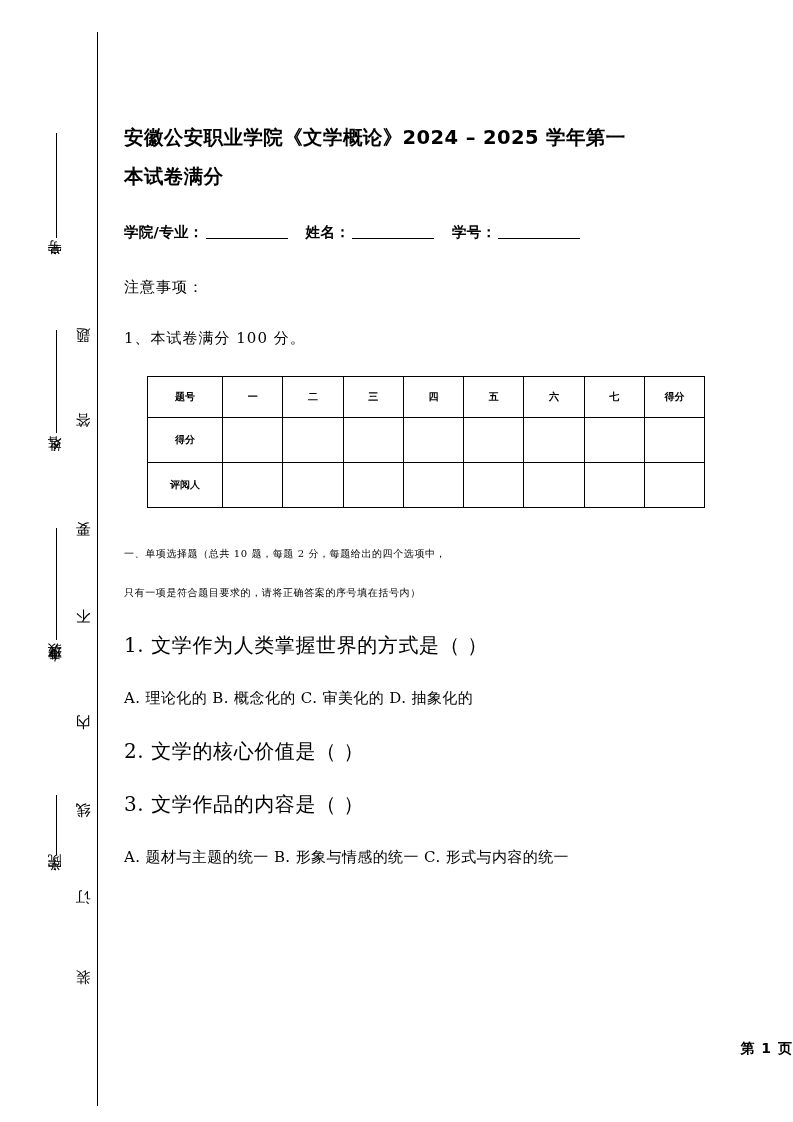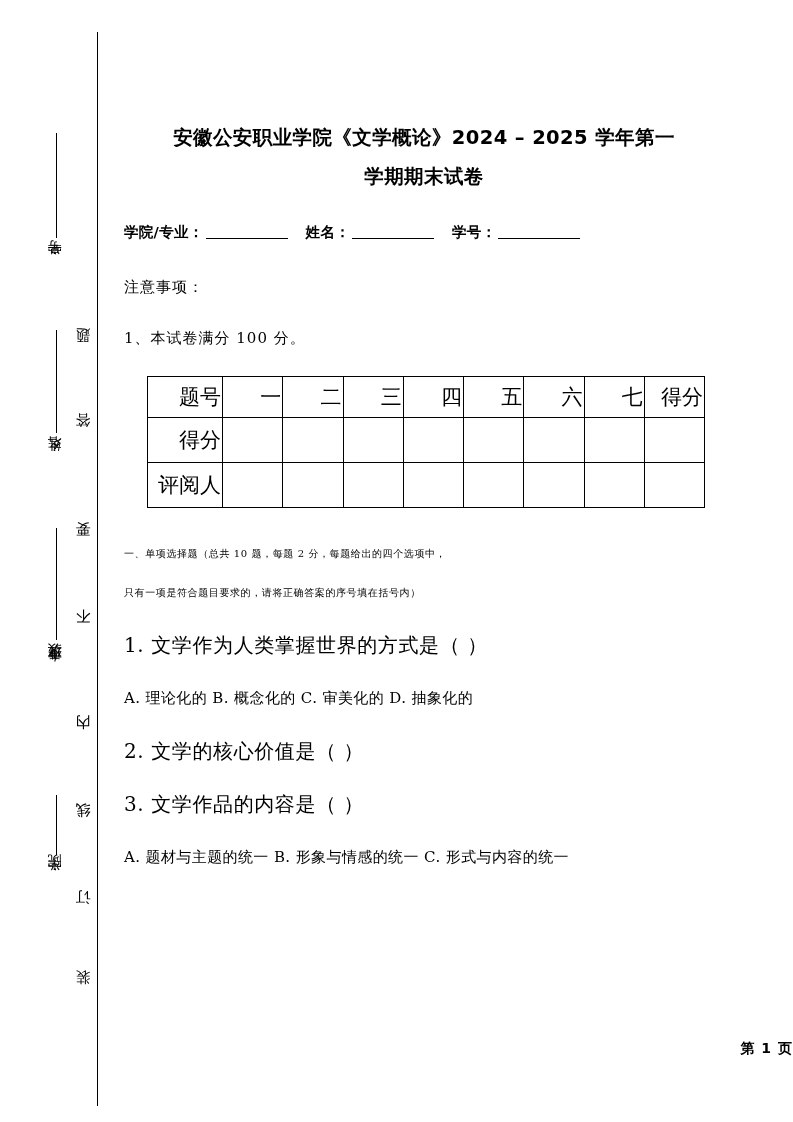--- a/index.html
+++ b/index.html
@@ -79,21 +79,20 @@
     height: 1122px;
   }
 
   .doc-title {
     margin: 0;
     padding-top: 118px;
     font-family: "DejaVu Sans", "Liberation Sans", sans-serif;
     font-weight: bold;
     font-size: 19.5px;
     line-height: 39px;
-    text-align: center;
     letter-spacing: 0.4px;
   }
 
   .id-line {
     margin-top: 27px;
     text-align: left;
     font-family: "DejaVu Sans", "Liberation Sans", sans-serif;
     font-weight: bold;
     font-size: 14.5px;
     letter-spacing: 0.3px;
@@ -129,24 +128,24 @@
     margin-top: 28px;
     margin-left: 23px;
     border-collapse: collapse;
     width: 558px;
     table-layout: fixed;
     font-family: "DejaVu Sans", "Liberation Sans", sans-serif;
   }
   #score-table td {
     border: 1.1px solid #000;
     height: 38px;
-    text-align: right;
+    text-align: center;
     vertical-align: middle;
-    font-weight: normal;
-    font-size: 21px;
+    font-weight: bold;
+    font-size: 10px;
   }
   #score-table td.lbl { width: 72px; }
   #score-table tr.body-row td { height: 42px; }
 
   
   .section-head {
     margin-top: 26px;
     font-size: 10px;
     line-height: 39px;
     letter-spacing: 0.6px;
@@ -205,21 +204,21 @@
     <span class="vtext vtext-inner" style="top:740px;">内</span>
     <span class="vtext vtext-inner" style="top:828px;">线</span>
     <span class="vtext vtext-inner" style="top:915px;">订</span>
     <span class="vtext vtext-inner" style="top:995px;">装</span>
   </div>
 
   <div id="content">
 
     <h1 class="doc-title">
       <span>安徽公安职业学院《文学概论》2024 – 2025 学年第一</span><br>
-      <span>学期期末试卷</span>
+      <span>本试卷满分</span>
     </h1>
 
     <div class="id-line">
       <span>学院/专业：</span><span class="blank"></span><span class="gap"></span><span>姓名：</span><span class="blank"></span><span class="gap"></span><span>学号：</span><span class="blank"></span>
     </div>
 
     <div class="notice-head">注意事项：</div>
 
     <div class="notice-item">1、本试卷满分 100 分。</div>
 

